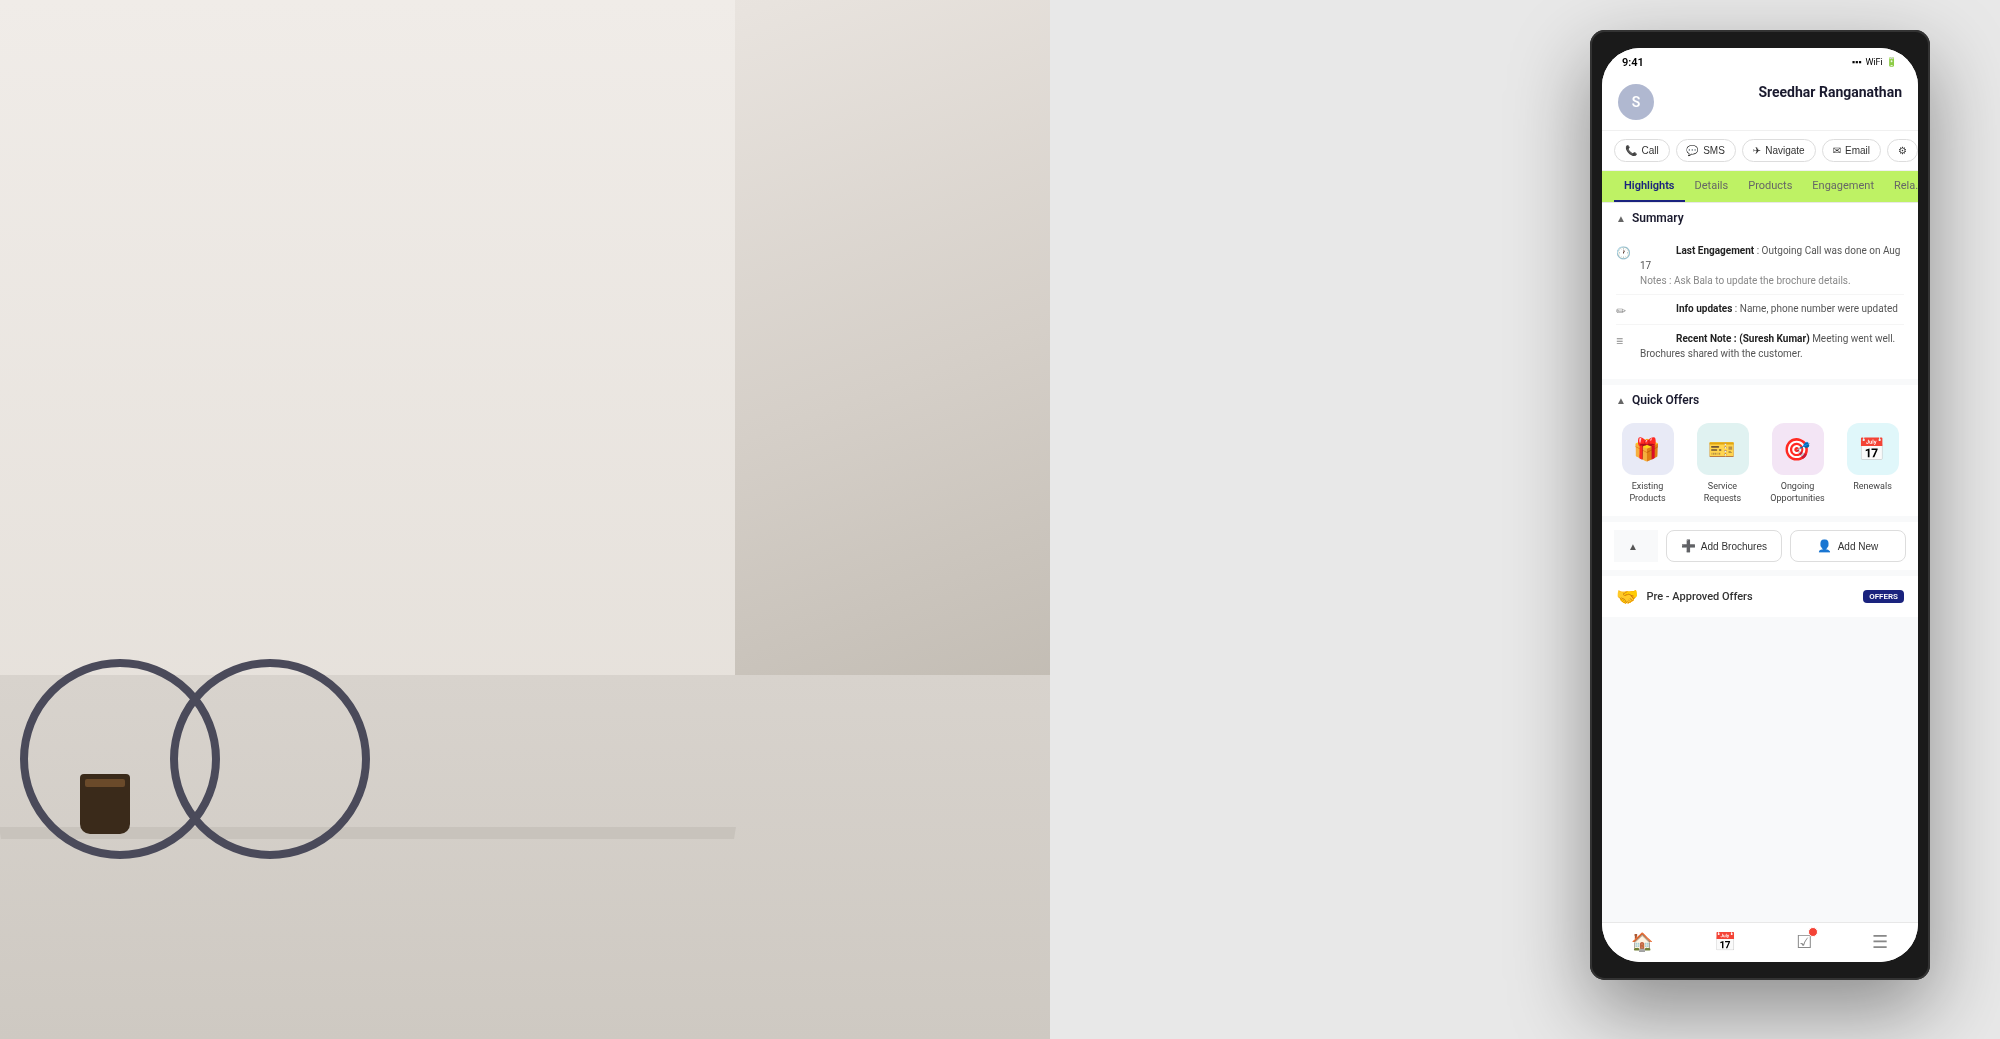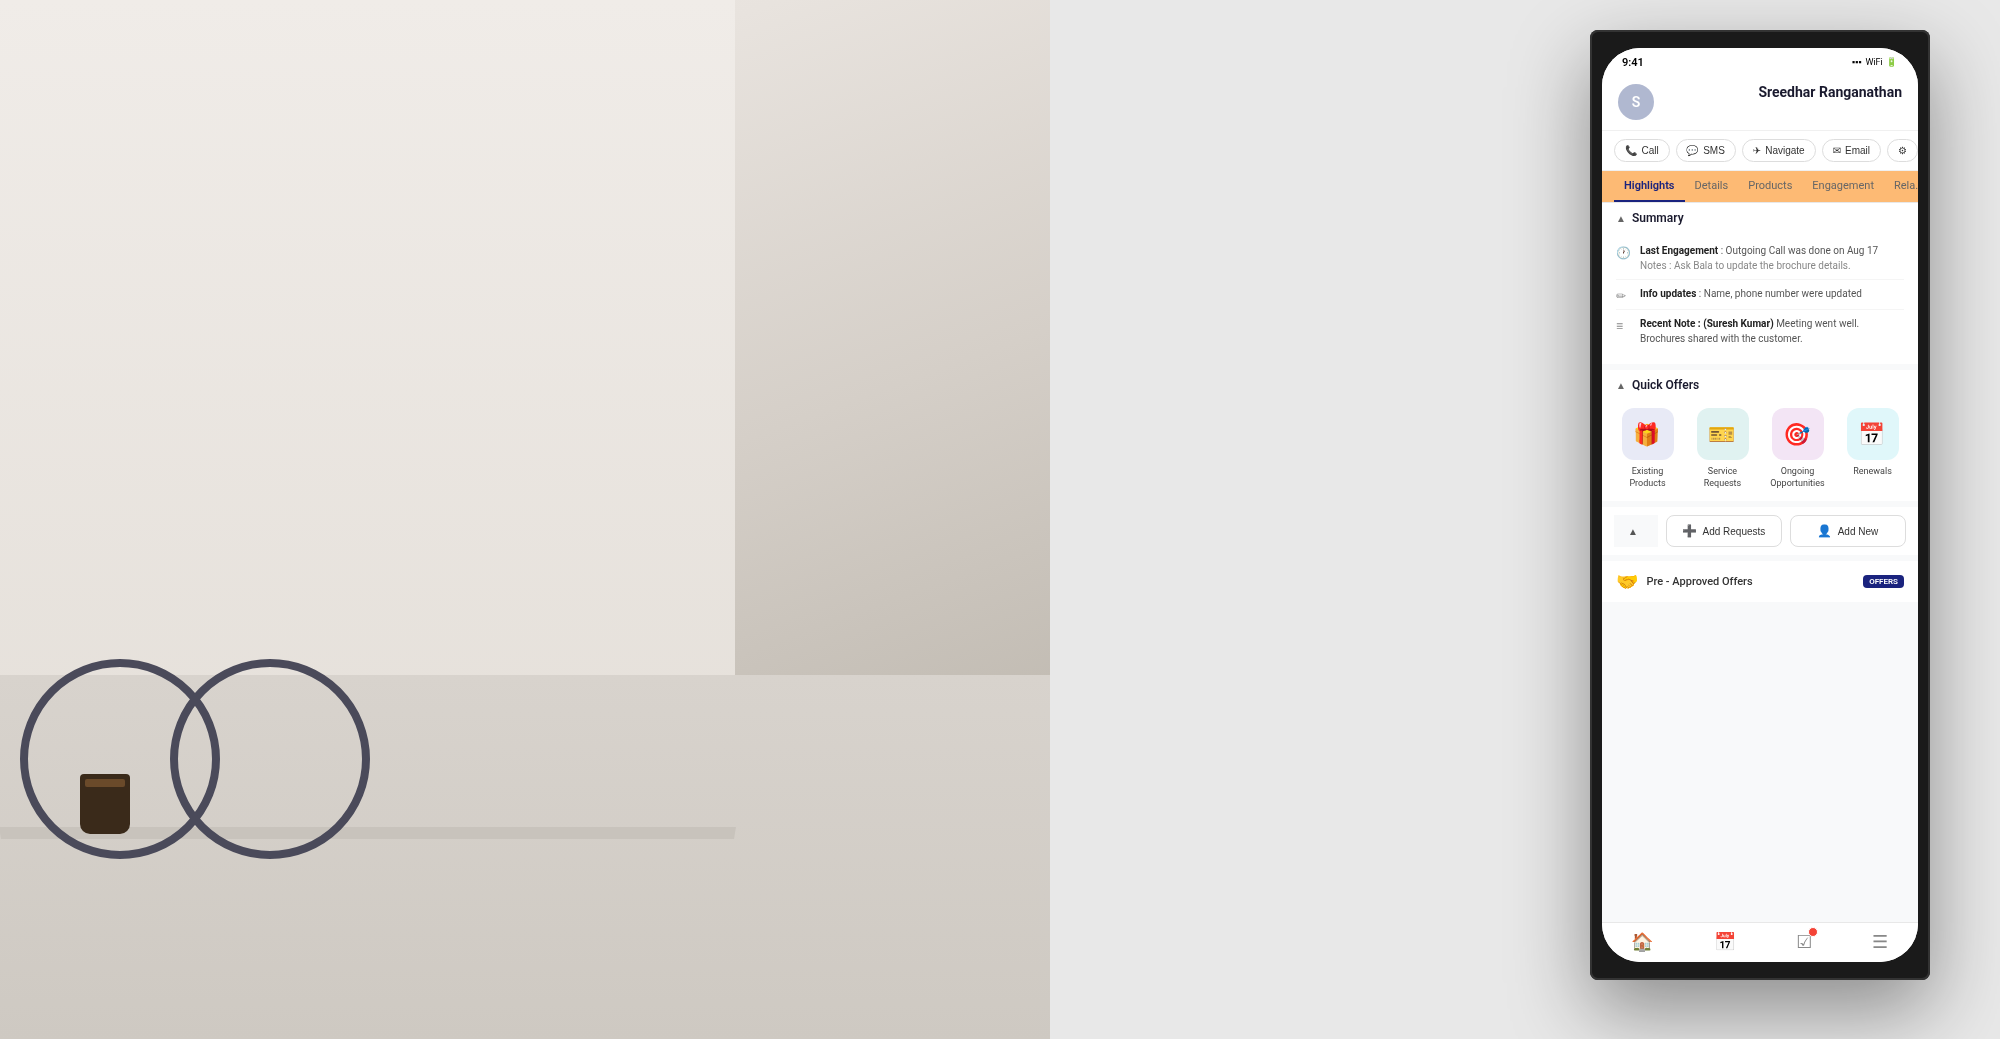--- a/index.html
+++ b/index.html
@@ -23,21 +23,21 @@
       width: 360px;
       height: 970px;
     }
 
     
     .phone-shell {
       position: relative;
       width: 340px;
       height: 950px;
       background: #1a1a1a;
-      border-radius: 8px;
+      border-radius: 15px;
       box-shadow: 0 30px 80px rgba(0,0,0,0.4), inset 0 0 0 2px #333;
       overflow: hidden;
       margin: 0 auto;
     }
 
     .phone-screen {
       position: absolute;
       top: 18px;
       left: 12px;
       right: 12px;
@@ -149,21 +149,21 @@
 
     .action-btn .btn-icon {
       font-size: 10px;
     }
 
     
     .tabs-row {
       display: flex;
       padding: 0 12px;
       border-bottom: 1px solid #e8e8e8;
-      background: #fdba74;
+      background: #bef264;
       flex-shrink: 0;
       overflow-x: auto;
     }
 
     .tab-item {
       padding: 8px 10px;
       font-size: 11px;
       color: #666;
       cursor: pointer;
       white-space: nowrap;
@@ -238,20 +238,21 @@
       width: 16px;
       height: 16px;
       flex-shrink: 0;
       margin-top: 1px;
       font-size: 12px;
       color: #888;
     }
 
     .summary-text strong {
       color: #222;
+      margin-left: 36px;
     }
 
     
     .quick-access-grid {
       display: grid;
       grid-template-columns: repeat(4, 1fr);
       gap: 8px;
       padding: 8px 12px 12px;
     }
 
@@ -620,21 +621,21 @@
 
           </div>
         </div>
 
         <div class="quick-actions-row">
           <div class="chevron-section">
             <span class="chevron-icon">▲</span>
           </div>
           <button class="quick-action-btn">
             <span class="qa-btn-icon">➕</span>
-            <span>Add Requests</span>
+            <span>Add Brochures</span>
           </button>
           <button class="quick-action-btn">
             <span class="qa-btn-icon">👤</span>
             <span>Add New</span>
           </button>
         </div>
 
         <div class="offers-bar">
           <span class="offers-icon">🤝</span>
           <span class="offers-label">Pre - Approved Offers</span>

